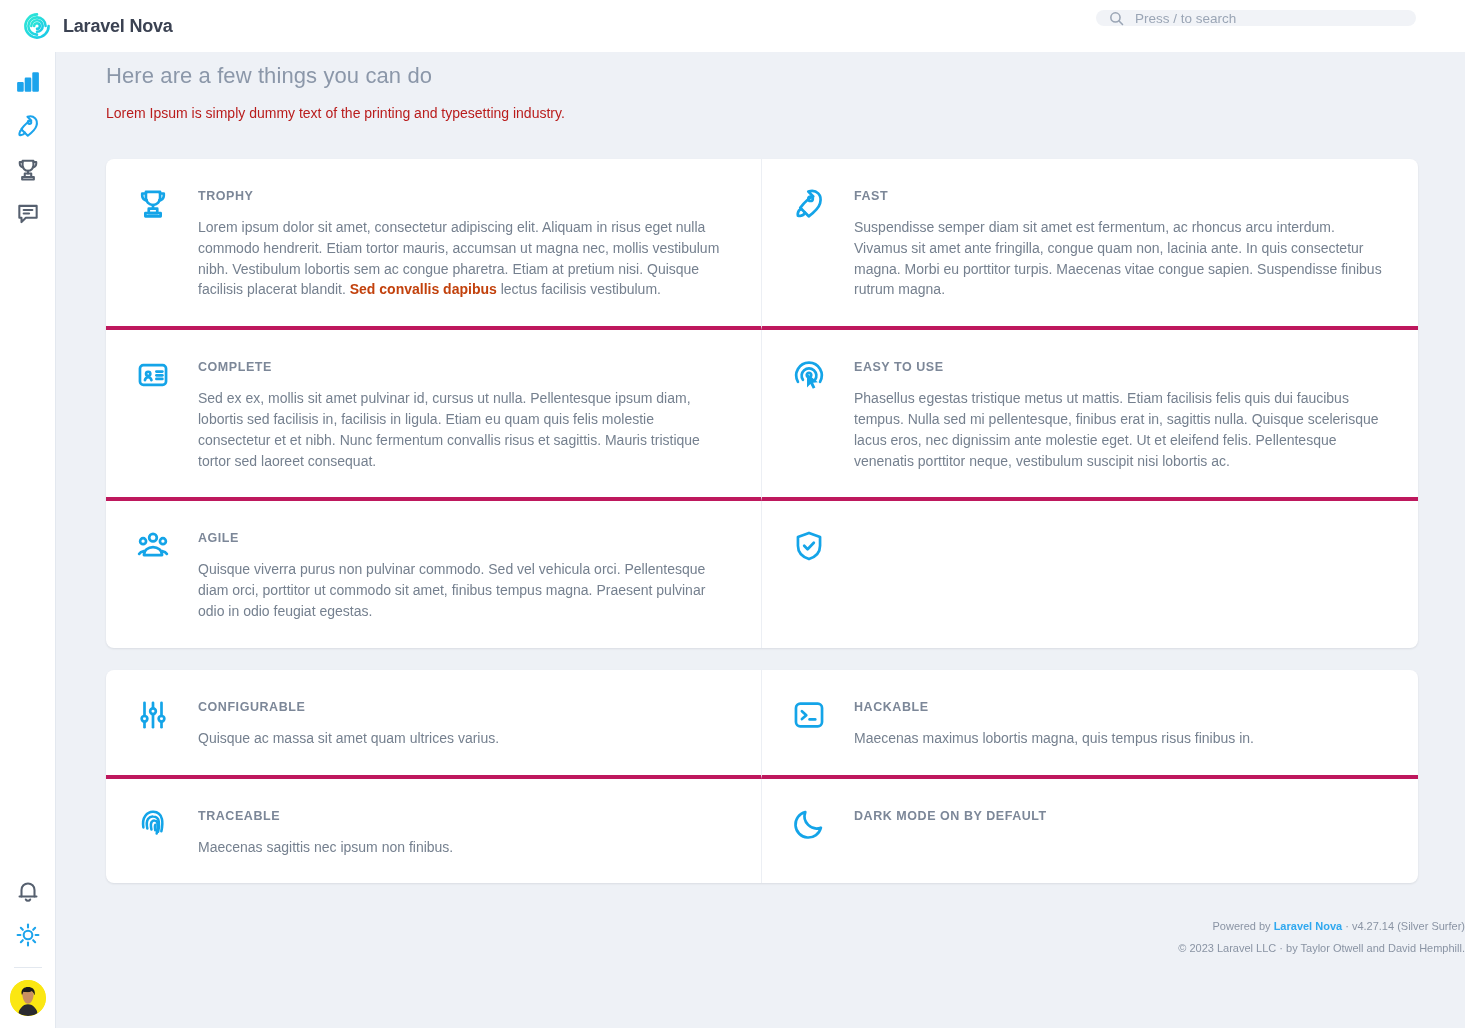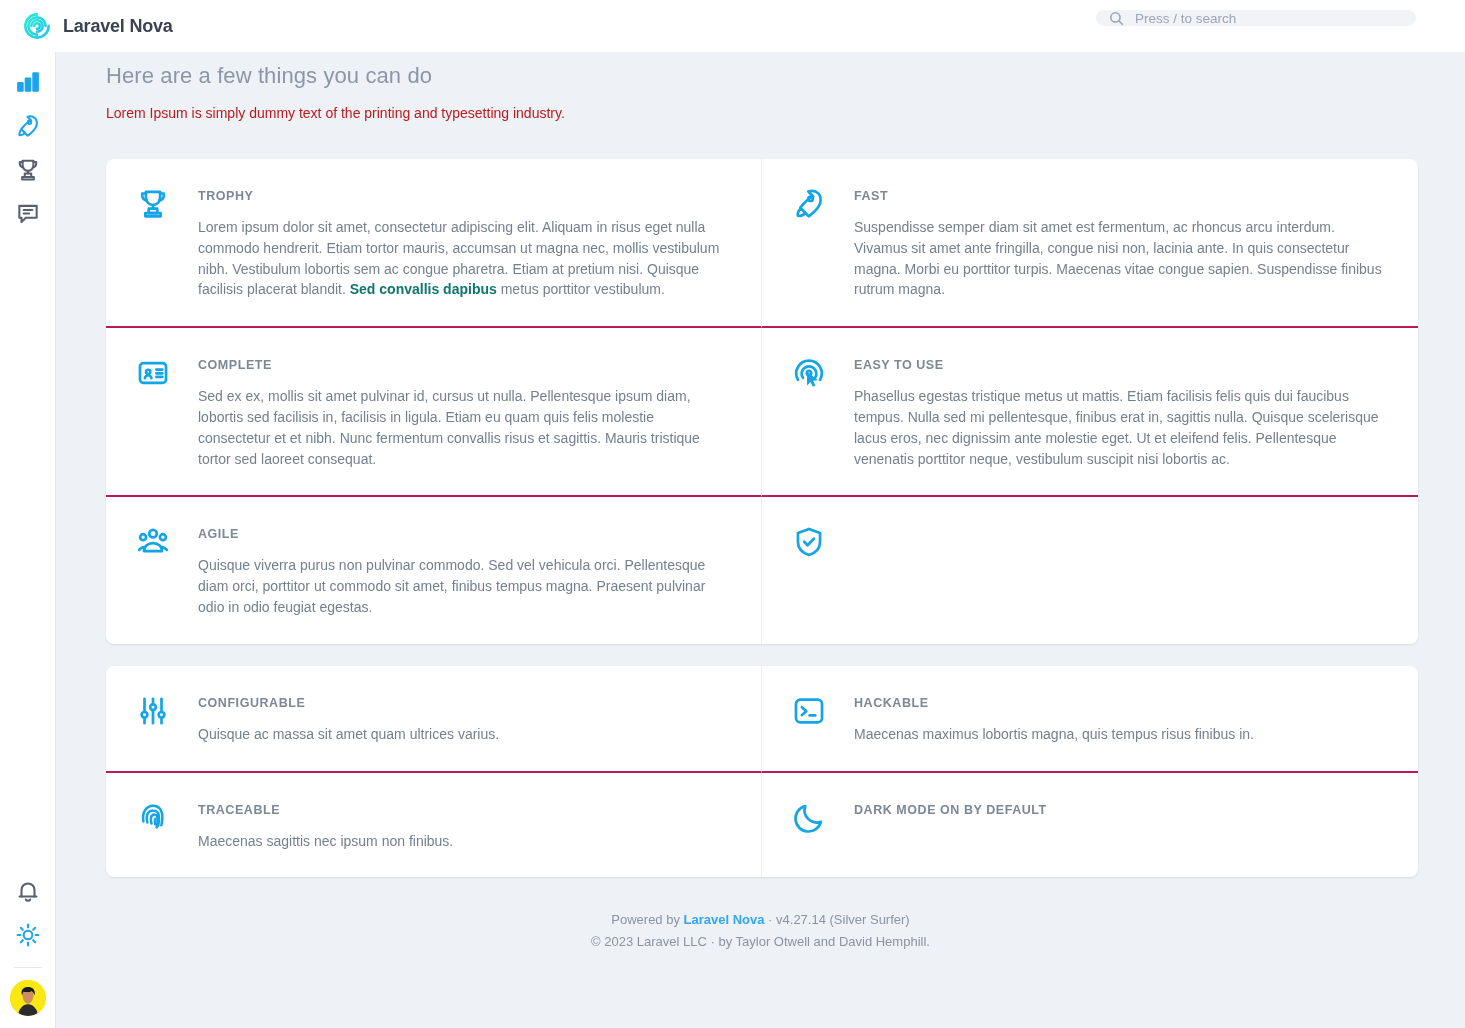--- a/index.html
+++ b/index.html
@@ -156,21 +156,21 @@
     overflow: hidden;
   }
 
   .card-grid.secondary { margin-top: 22px; }
 
   .cell {
     display: flex;
     gap: 0;
     padding: 26px 34px 26px 30px;
     border-right: 1px solid #eceff4;
-    border-bottom: 2px solid #be185d;
+    border-bottom: 4px solid #be185d;
   }
   .cell.col-right { border-right: none; }
   .cell.row-last  { border-bottom: none; justify-content: space-between; }
 
   .cell-icon {
     flex: 0 0 62px;
     display: flex;
     justify-content: flex-start;
     padding-top: 2px;
     color: #14a4e8;
@@ -189,30 +189,30 @@
   }
 
   .cell-text {
     margin-top: 14px;
     font-size: 14px;
     line-height: 20.8px;
     color: #75808f;
   }
 
   .cell-text a, .inline-link {
-    color: #0f766e;
+    color: #c2410c;
     text-decoration: none;
     font-weight: bold;
   }
 
   
   .footer {
     margin-top: 32px;
-    text-align: center;
-    font-size: 13px;
+    text-align: right;
+    font-size: 11px;
     color: #8a94a4;
     line-height: 22px;
   }
   .footer a { color: #2fa8ef; text-decoration: none; font-weight: bold; }
 </style>
 </head>
 <body>
 
 <div class="topbar">
   <div class="brand">
@@ -349,36 +349,36 @@
           <path d="M7 4.6H4.4v1.6A3.2 3.2 0 0 0 7.6 9.4"></path>
           <path d="M17 4.6h2.6v1.6a3.2 3.2 0 0 1-3.2 3.2"></path>
           <path d="M12 12.7v2.6"></path>
           <rect x="9" y="15.3" width="6" height="3.2"></rect>
           <rect x="6.6" y="18.5" width="10.8" height="2.2"></rect>
         </svg>
       </div>
       <div class="cell-body">
         <div class="cell-title">TROPHY</div>
         <div class="cell-text">
-          <span>Lorem ipsum dolor sit amet, consectetur adipiscing elit. Aliquam in risus eget nulla commodo hendrerit. Etiam tortor mauris, accumsan ut magna nec, mollis vestibulum nibh. Vestibulum lobortis sem ac congue pharetra. Etiam at pretium nisi. Quisque facilisis placerat blandit. </span><a class="inline-link" href="#">Sed convallis dapibus</a><span> metus porttitor vestibulum.</span>
+          <span>Lorem ipsum dolor sit amet, consectetur adipiscing elit. Aliquam in risus eget nulla commodo hendrerit. Etiam tortor mauris, accumsan ut magna nec, mollis vestibulum nibh. Vestibulum lobortis sem ac congue pharetra. Etiam at pretium nisi. Quisque facilisis placerat blandit. </span><a class="inline-link" href="#">Sed convallis dapibus</a><span> lectus facilisis vestibulum.</span>
         </div>
       </div>
     </div>
 
     <div class="cell col-right">
       <div class="cell-icon">
         <svg viewBox="0 0 24 24" fill="none" stroke="currentColor" stroke-width="1.9" stroke-linecap="round" stroke-linejoin="round">
           <path d="M11.5 3.5c3.5-1 6 .3 7 1.3s2.3 3.5 1.3 7c-.8 2.9-5.4 7.2-8 9.2l-3-3-3-3c2-2.6 6.3-7.2 9.2-8z" transform="translate(0,-0.3)"></path>
           <circle cx="13.1" cy="8.3" r="1.6"></circle>
           <path d="M6.5 15.5c-1.2.4-2.2 1.5-2.4 3.2-.1 1 .1 1.6.1 1.6s.7.2 1.7.1c1.7-.2 2.8-1.2 3.2-2.4"></path>
         </svg>
       </div>
       <div class="cell-body">
         <div class="cell-title">FAST</div>
-        <div class="cell-text">Suspendisse semper diam sit amet est fermentum, ac rhoncus arcu interdum. Vivamus sit amet ante fringilla, congue nisi non, lacinia ante. In quis consectetur magna. Morbi eu porttitor turpis. Maecenas vitae congue sapien. Suspendisse finibus rutrum magna.</div>
+        <div class="cell-text">Suspendisse semper diam sit amet est fermentum, ac rhoncus arcu interdum. Vivamus sit amet ante fringilla, congue quam non, lacinia ante. In quis consectetur magna. Morbi eu porttitor turpis. Maecenas vitae congue sapien. Suspendisse finibus rutrum magna.</div>
       </div>
     </div>
 
     <div class="cell">
       <div class="cell-icon">
         <svg viewBox="0 0 24 24" fill="none" stroke="currentColor" stroke-width="1.9" stroke-linecap="round" stroke-linejoin="round">
           <rect x="2.8" y="5" width="18.4" height="14" rx="2.4"></rect>
           <circle cx="8.6" cy="11.2" r="1.5"></circle>
           <path d="M6.3 15.6c.3-1.3 1.2-2 2.3-2s2 .7 2.3 2"></path>
           <line x1="14.4" y1="9.6" x2="18.6" y2="9.6"></line>

